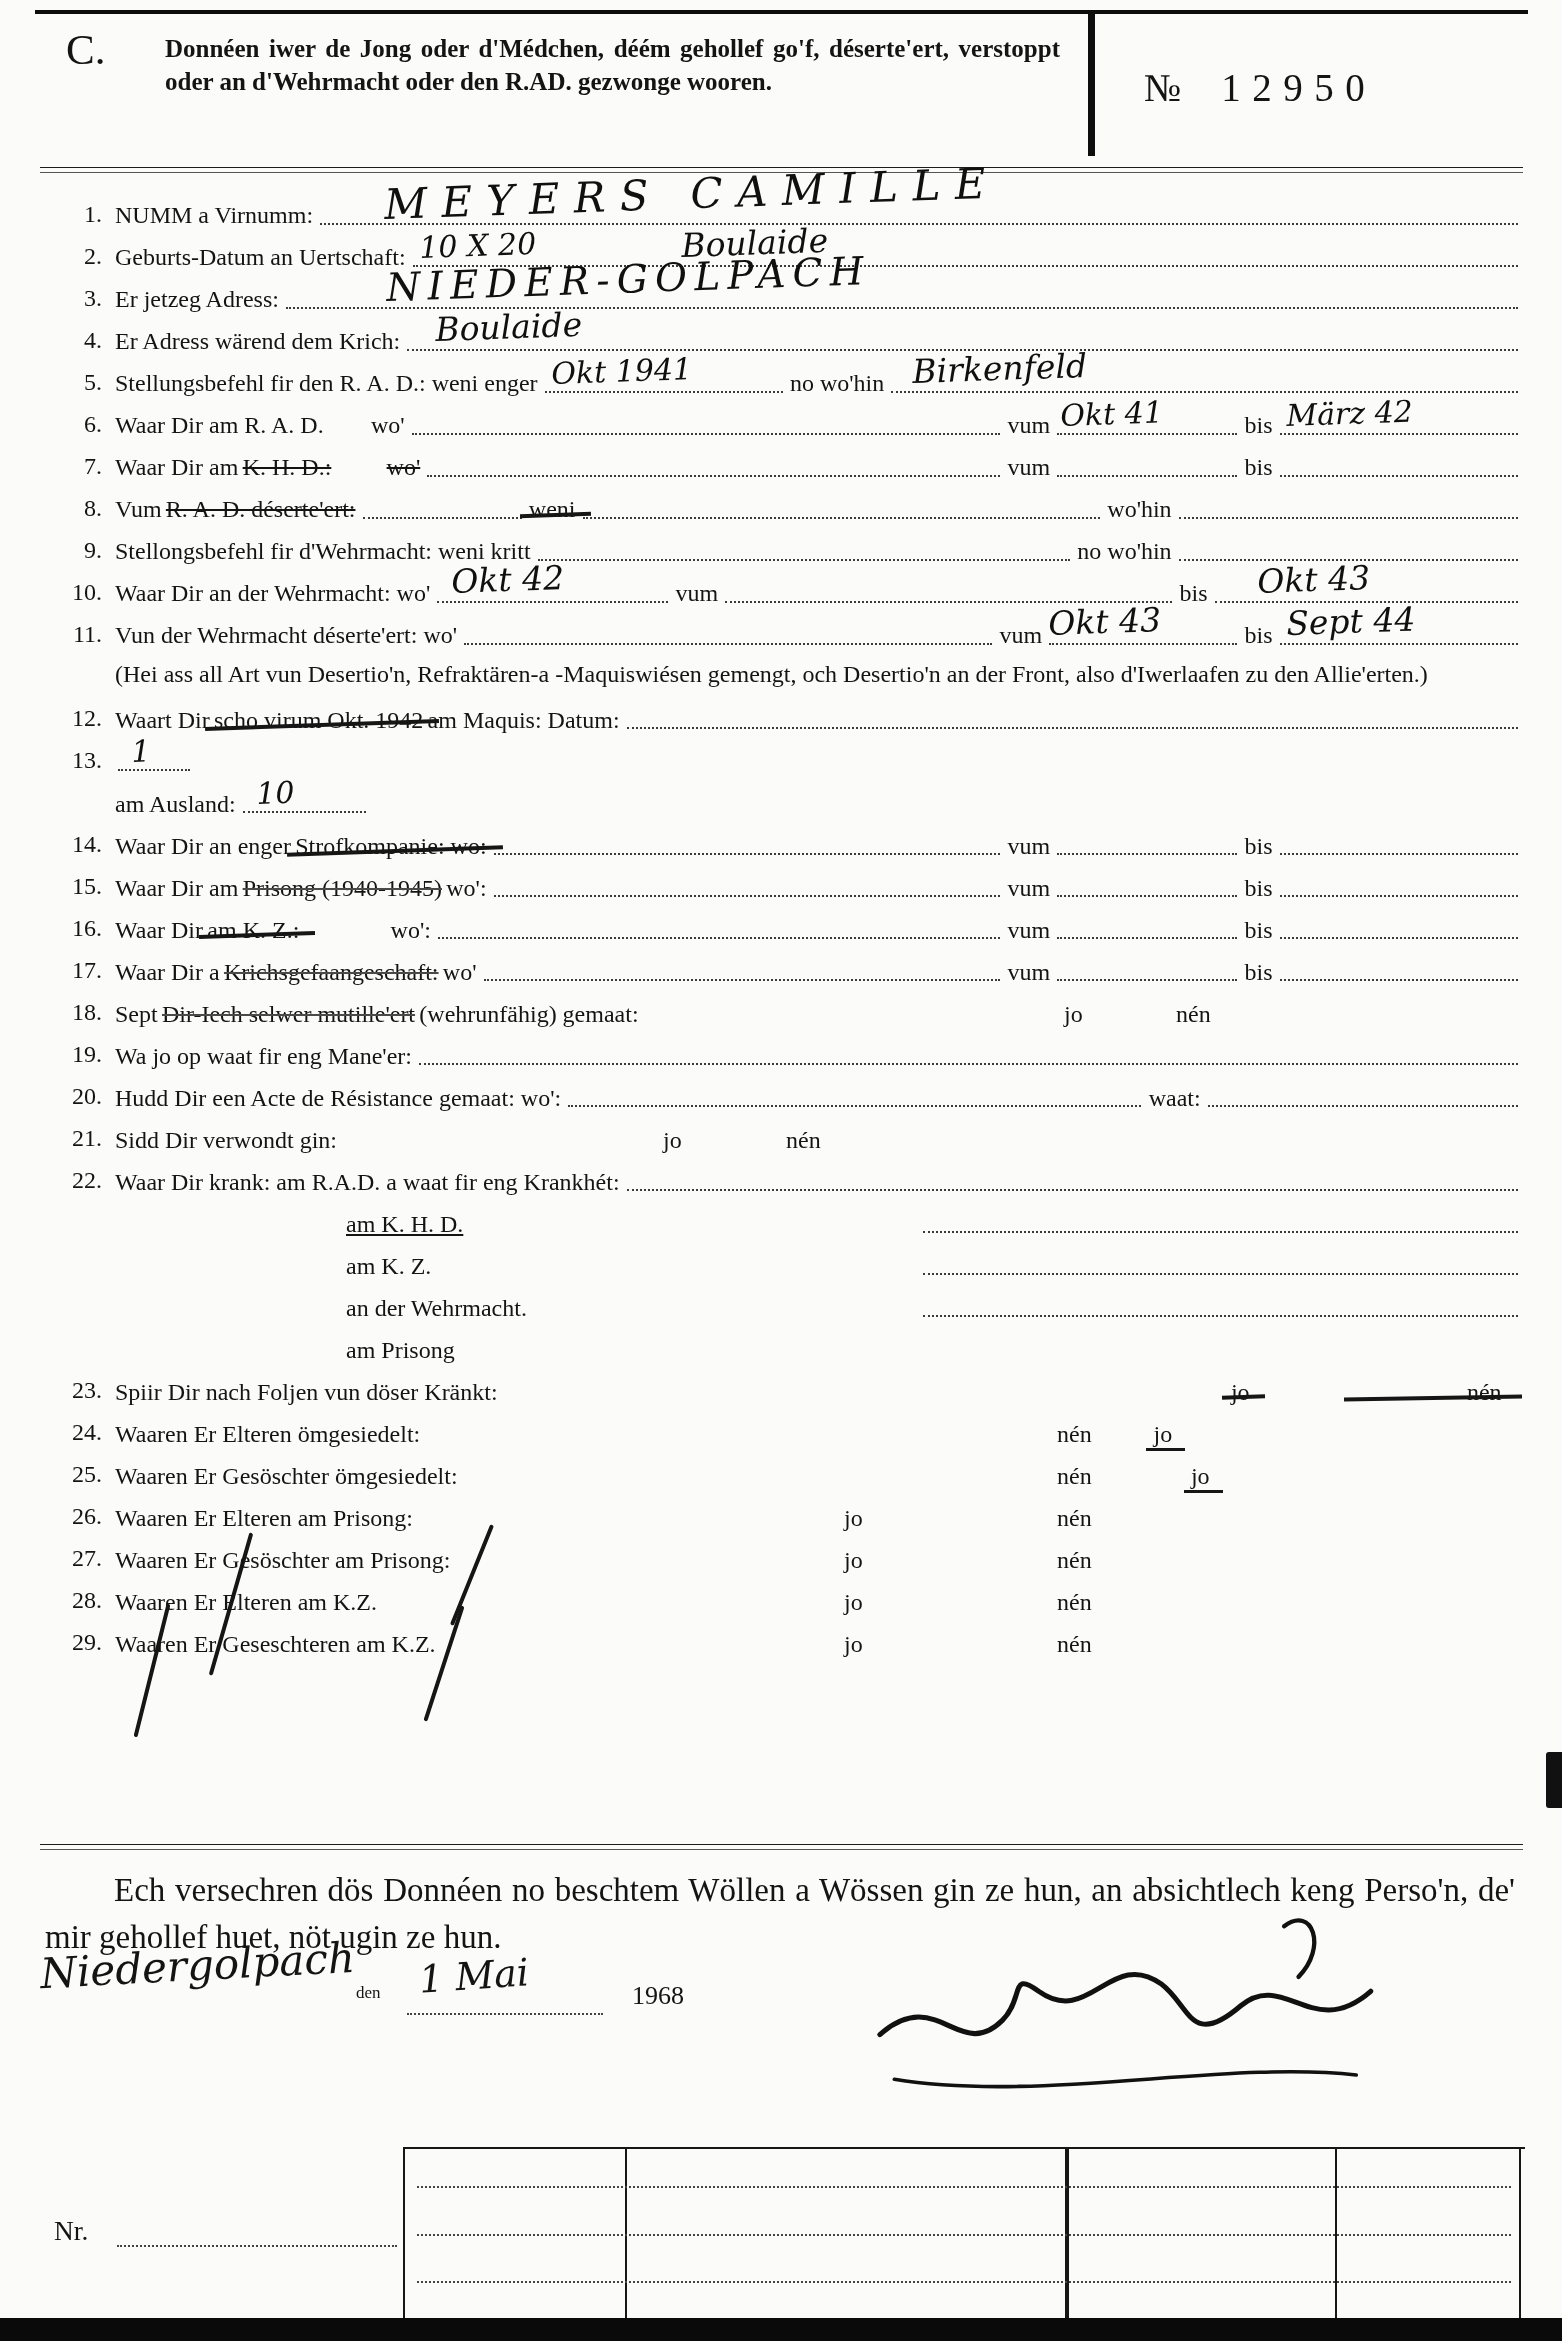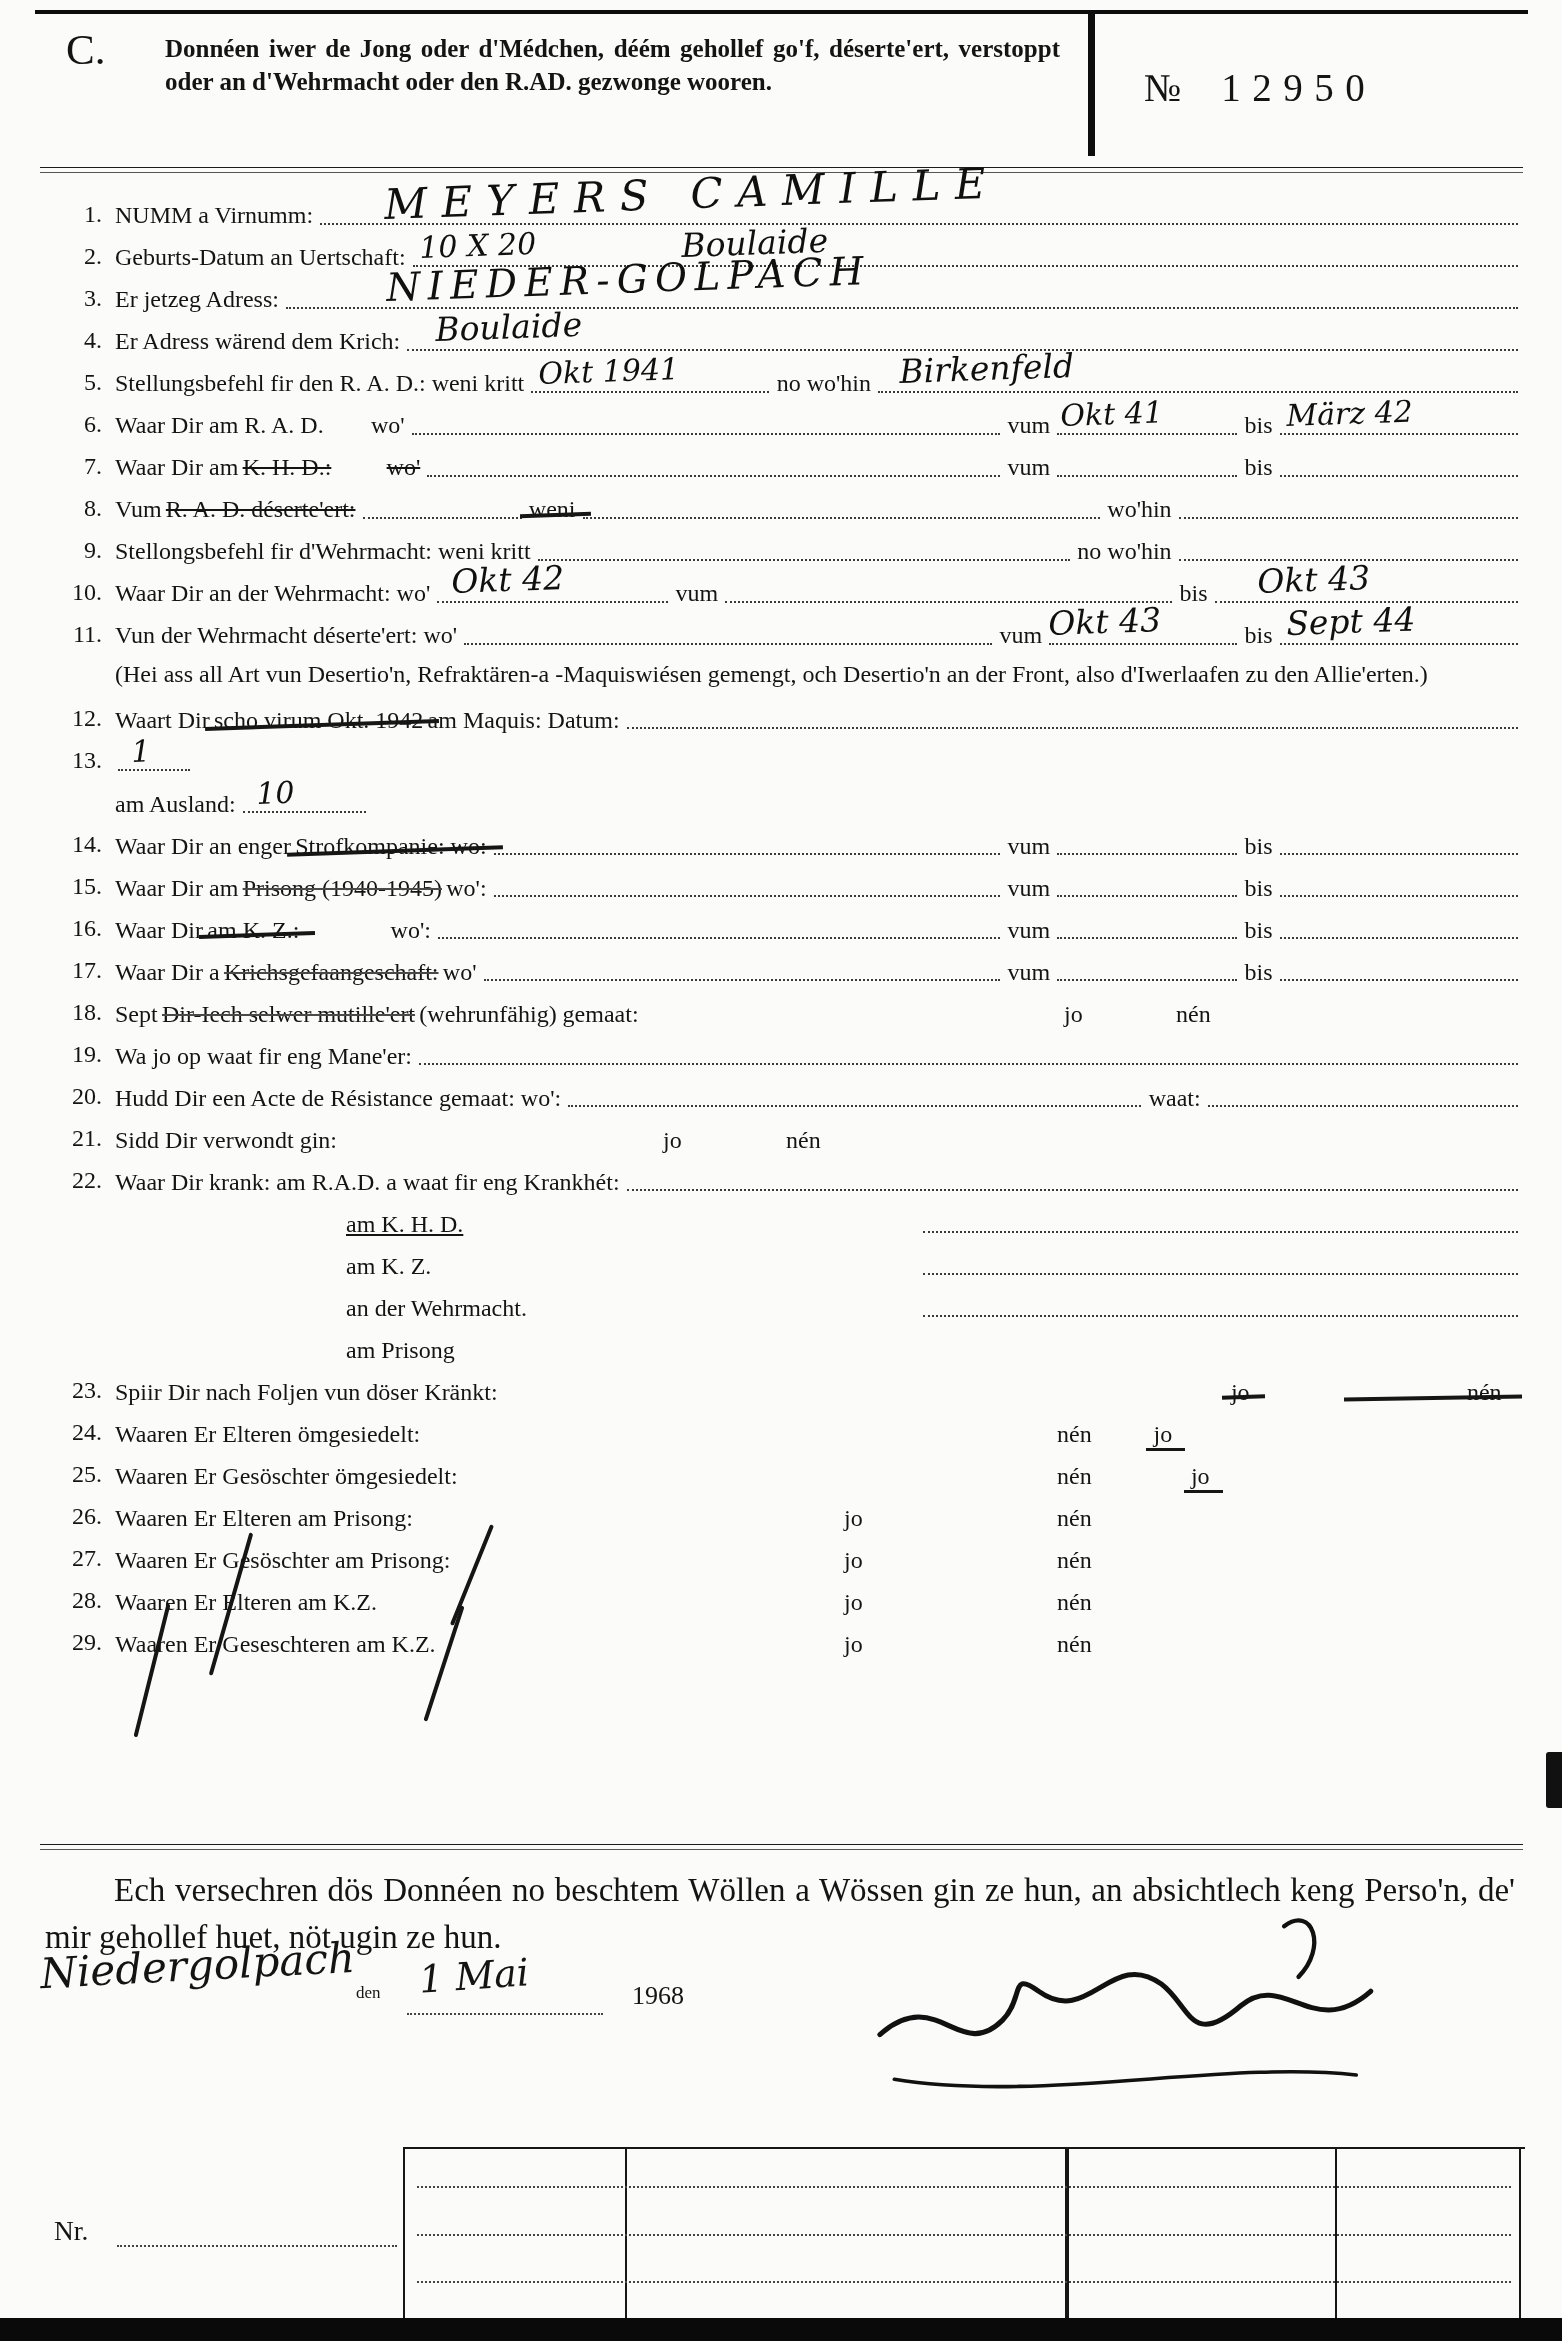--- a/index.html
+++ b/index.html
@@ -135,21 +135,21 @@
           <span class="seg-dots">
             <span class="hw hw-md" style="left: 29px;">Boulaide</span>
           </span>
         </div>
       </div>
     </div>
     <div class="form-row">
       <div class="row-num">5.</div>
       <div class="row-body">
         <div class="row-line">
-          <span class="seg-text">Stellungsbefehl fir den R. A. D.: weni kritt</span>
+          <span class="seg-text">Stellungsbefehl fir den R. A. D.: weni enger</span>
           <span class="seg-dots" style="flex: 0 0 238px;">
             <span class="hw" style="left: 7.2px;">Okt 1941</span>
           </span>
           <span class="seg-text">no wo'hin</span>
           <span class="seg-dots">
             <span class="hw hw-md" style="left: 21.6px;">Birkenfeld</span>
           </span>
         </div>
       </div>
     </div>

